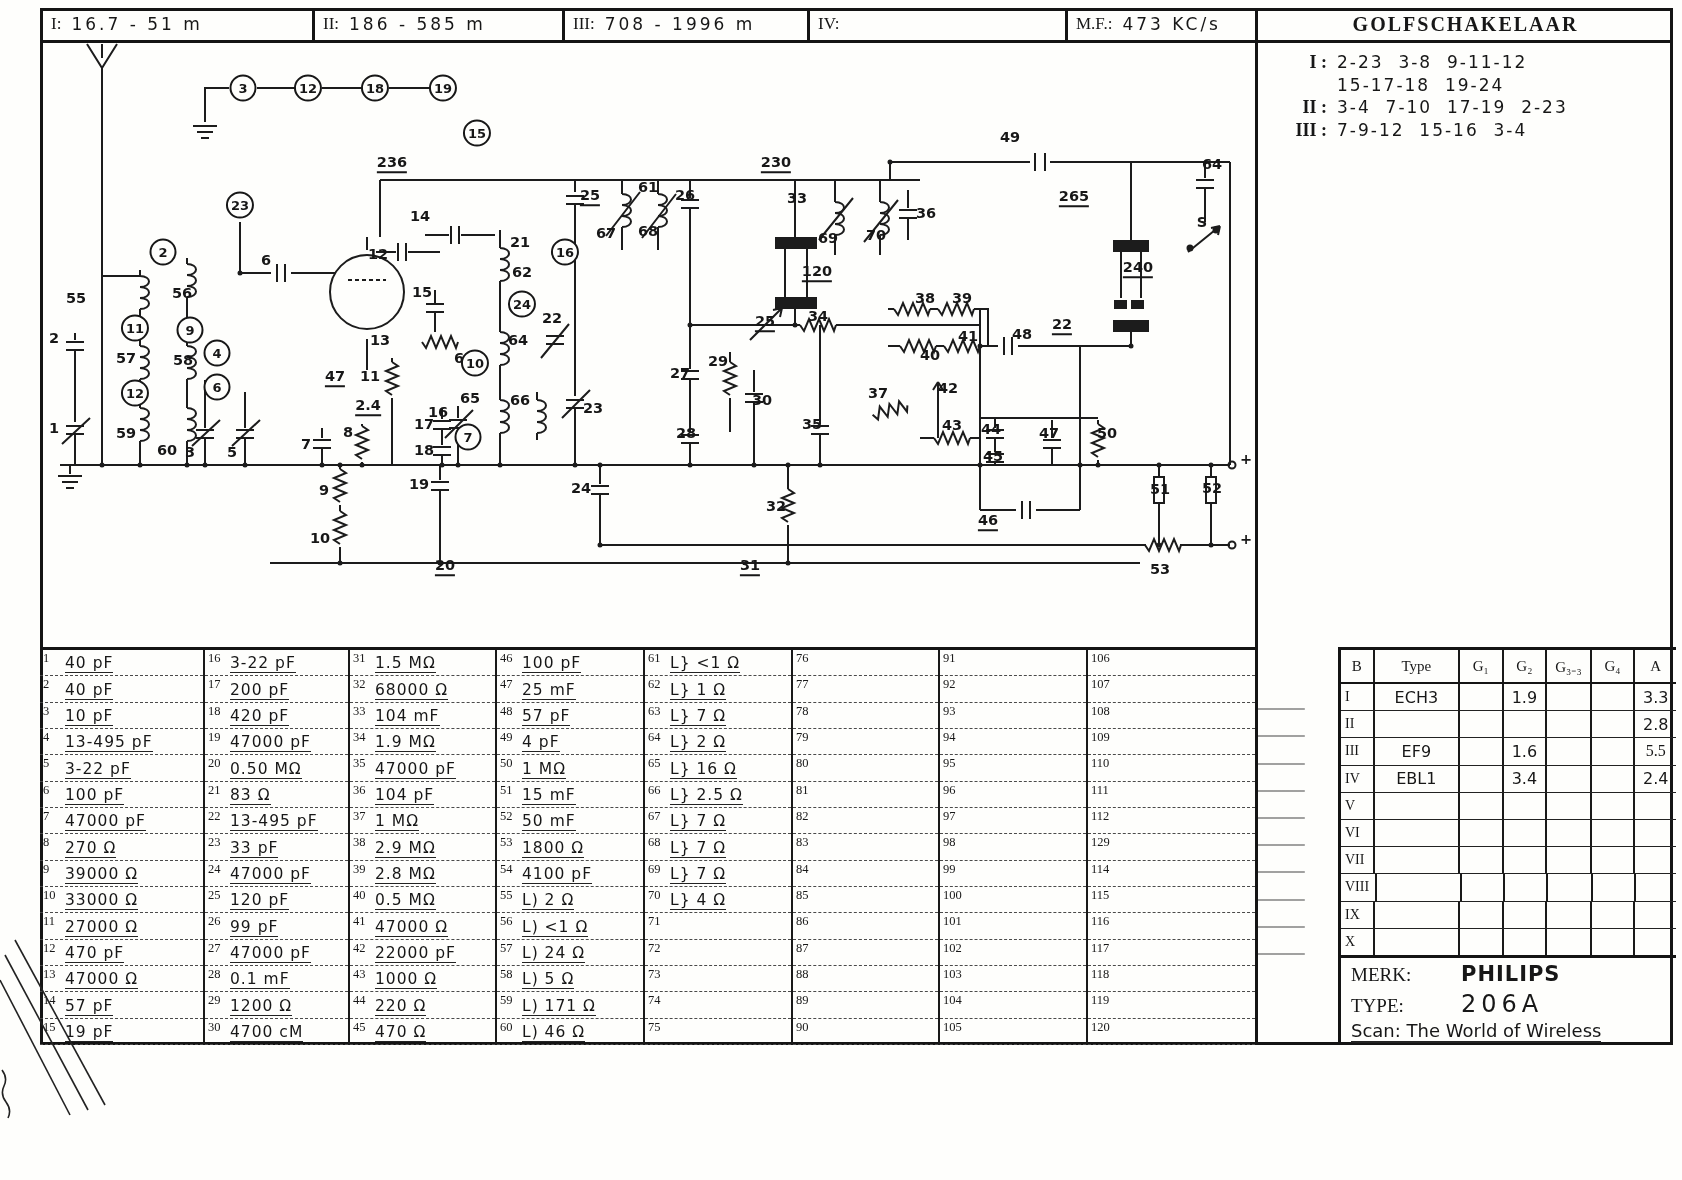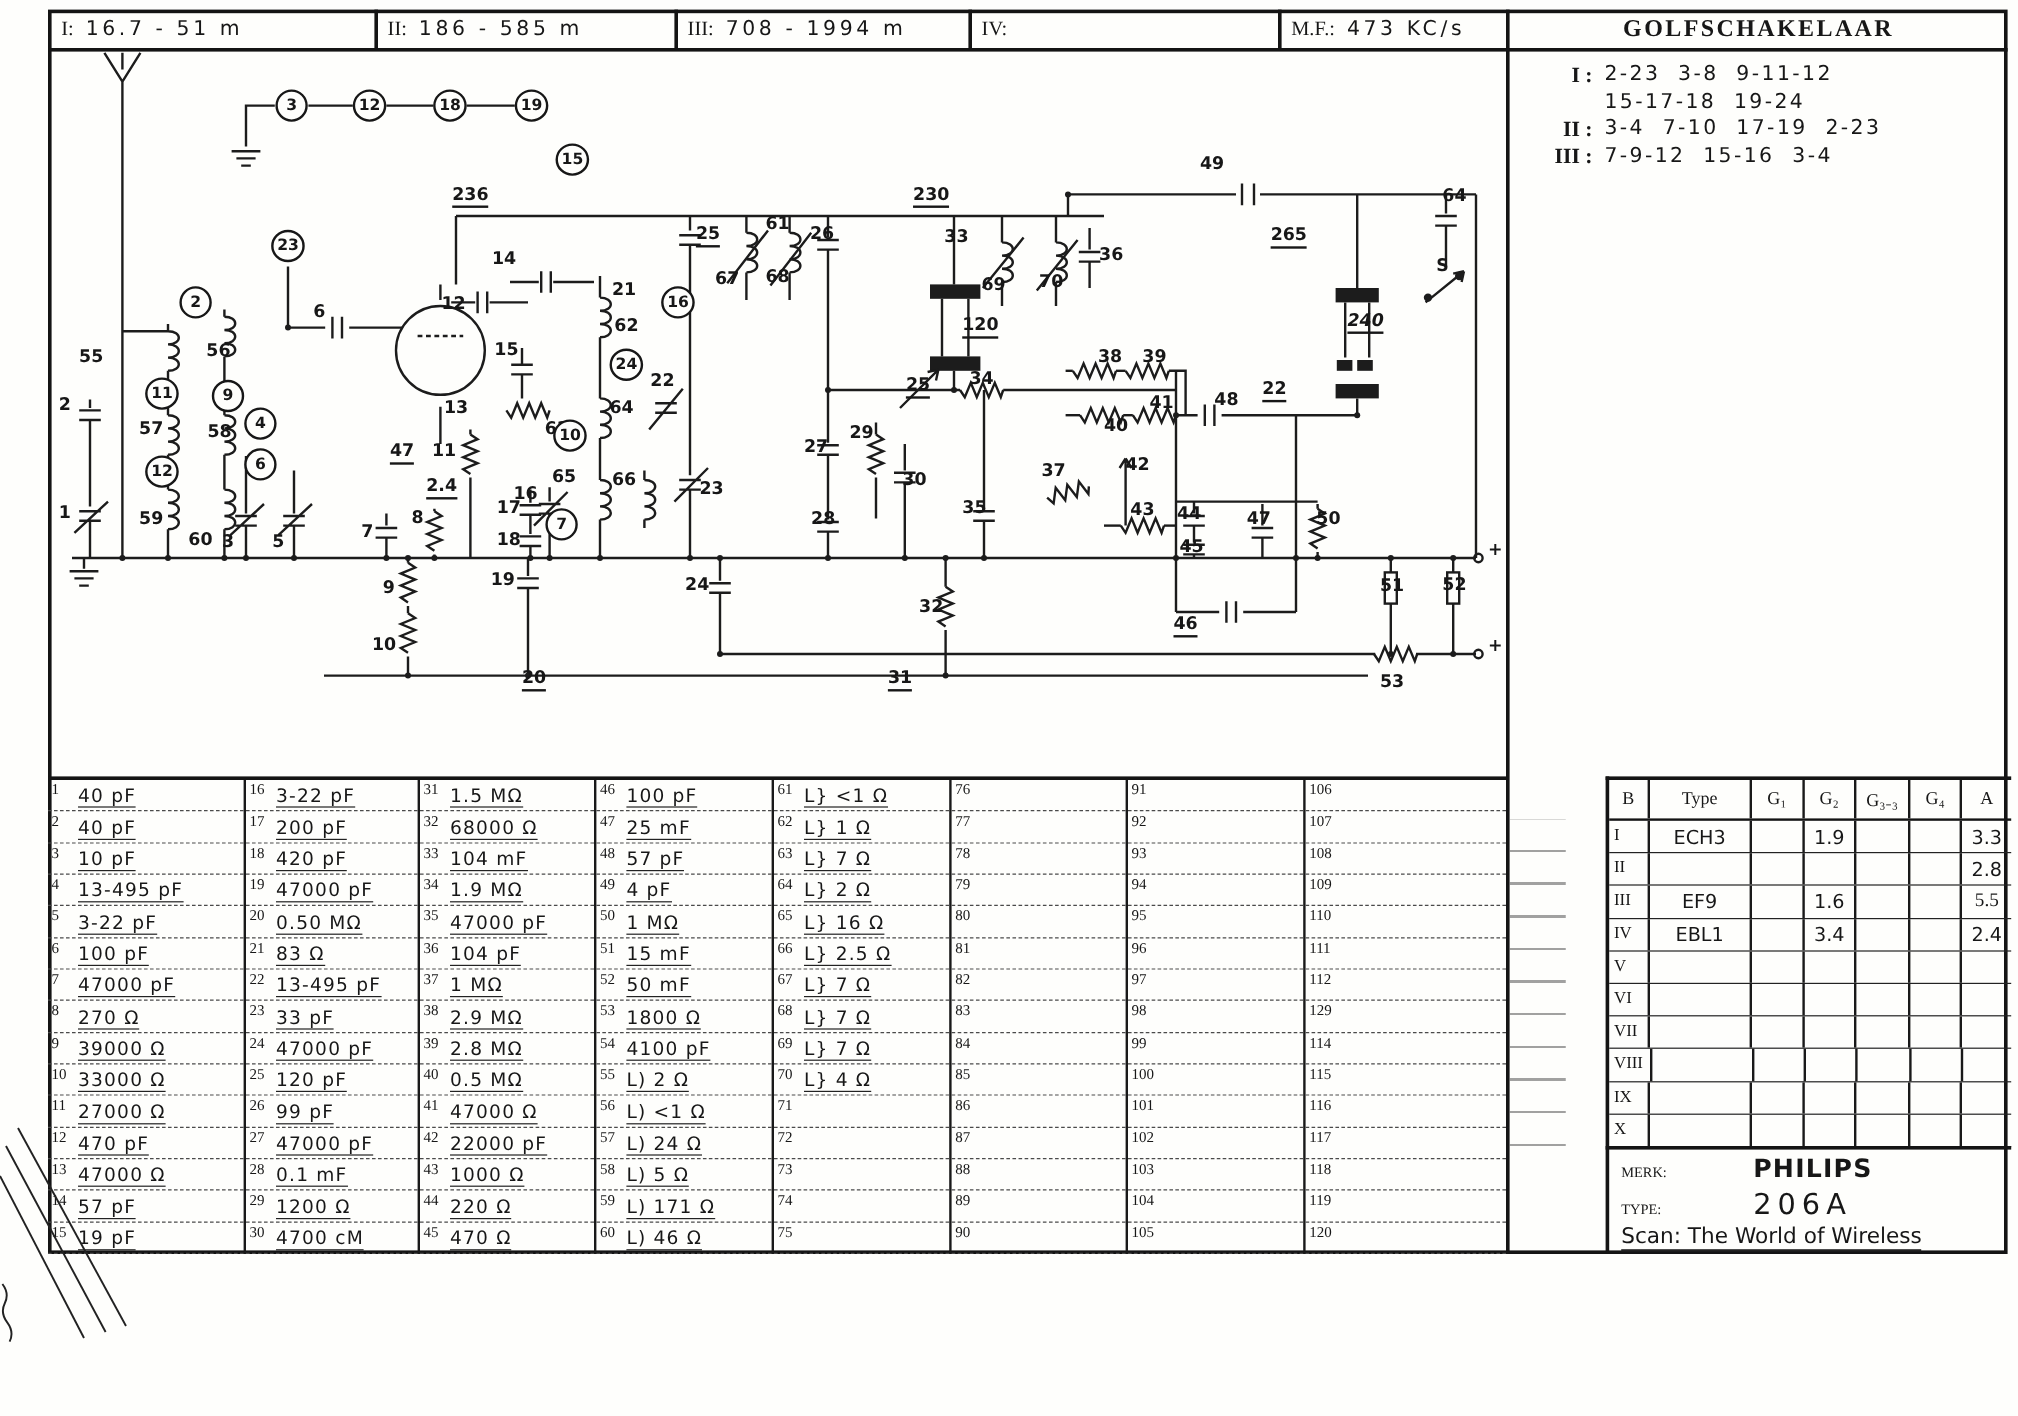--- a/index.html
+++ b/index.html
@@ -46,21 +46,21 @@
   .trow.head{height:34px;border-bottom:2px solid #141414;}
   .tcell{border-right:2px solid #191919;box-sizing:border-box;display:flex;align-items:center;justify-content:center;
          font-family:"DejaVu Sans",sans-serif;font-size:16px;}
   .tcell:last-child{border-right:none;}
   .tcell.hdr{font-family:"Liberation Serif",serif;font-size:15px;}
   .tcell.rom{font-family:"Liberation Serif",serif;font-size:14px;justify-content:flex-start;padding-left:4px;}
   
   .merk{position:absolute;left:1338px;top:955px;width:338px;height:90px;border-left:3px solid #141414;
         border-top:3px solid #141414;box-sizing:border-box;padding:4px 0 0 10px;}
   .mrow{display:flex;align-items:baseline;height:28px;}
-  .mlabel{font-family:"Liberation Serif",serif;font-size:12px;width:110px;}
+  .mlabel{font-family:"Liberation Serif",serif;font-size:19px;width:110px;}
   .mbrand{font-family:"DejaVu Sans",sans-serif;font-weight:bold;font-size:21px;letter-spacing:1px;}
   .mtype{font-family:"DejaVu Sans",sans-serif;font-size:24px;letter-spacing:5px;}
   .mcredit{font-family:"DejaVu Sans",sans-serif;font-size:18px;border-bottom:2px solid #222;display:inline-block;margin-top:2px;}
   .scratch{position:absolute;left:0;top:920px;}
 </style>
 </head>
 <body>
 
 <div class="page">
 
@@ -71,21 +71,21 @@
   <div class="bandcell" style="left:43px;width:272px;">
     <span class="bandlabel">I:</span>
     <span class="bandvalue">16.7 - 51 m</span>
   </div>
   <div class="bandcell" style="left:315px;width:250px;">
     <span class="bandlabel">II:</span>
     <span class="bandvalue">186 - 585 m</span>
   </div>
   <div class="bandcell" style="left:565px;width:245px;">
     <span class="bandlabel">III:</span>
-    <span class="bandvalue">708 - 1994 m</span>
+    <span class="bandvalue">708 - 1996 m</span>
   </div>
   <div class="bandcell" style="left:810px;width:258px;">
     <span class="bandlabel">IV:</span>
     <span class="bandvalue"></span>
   </div>
   <div class="bandcell" style="left:1068px;width:187px;border-right:none;">
     <span class="bandlabel">M.F.:</span>
     <span class="bandvalue">473 KC/s</span>
   </div>
   <div class="golfcell">
@@ -337,21 +337,21 @@
         <span class="slabel" style="left: 645px; top: 155px;">26</span>
         <span class="slabel u" style="left: 736px; top: 124px;">230</span>
         <span class="slabel" style="left: 757px; top: 158px;">33</span>
         <span class="slabel" style="left: 788px; top: 198px;">69</span>
         <span class="slabel" style="left: 836px; top: 195px;">70</span>
         <span class="slabel" style="left: 886px; top: 173px;">36</span>
         <span class="slabel" style="left: 970px; top: 97px;">49</span>
         <span class="slabel" style="left: 1172px; top: 124px;">64</span>
         <span class="slabel u" style="left: 1034px; top: 158px;">265</span>
         <span class="slabel" style="left: 1162px; top: 182px;">S</span>
-        <span class="slabel u" style="left: 1098px; top: 229px; font-style: italic;">240</span>
+        <span class="slabel u" style="left: 1098px; top: 229px;">240</span>
         <span class="slabel u" style="left: 777px; top: 233px;">120</span>
         <span class="slabel u" style="left: 725px; top: 283px;">25</span>
         <span class="slabel" style="left: 778px; top: 276px;">34</span>
         <span class="slabel" style="left: 885px; top: 258px;">38</span>
         <span class="slabel" style="left: 922px; top: 258px;">39</span>
         <span class="slabel" style="left: 890px; top: 315px;">40</span>
         <span class="slabel" style="left: 928px; top: 296px;">41</span>
         <span class="slabel" style="left: 982px; top: 294px;">48</span>
         <span class="slabel u" style="left: 1022px; top: 286px;">22</span>
         <span class="slabel" style="left: 640px; top: 333px;">27</span>

